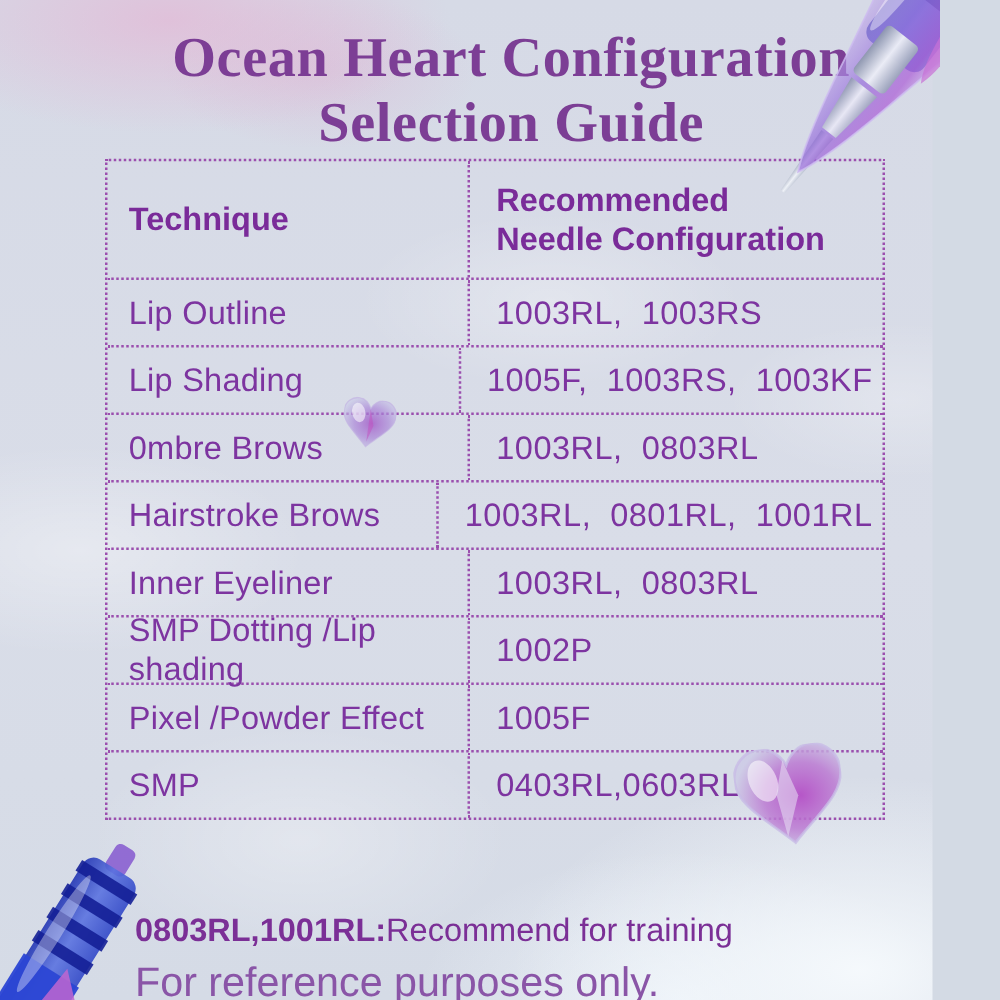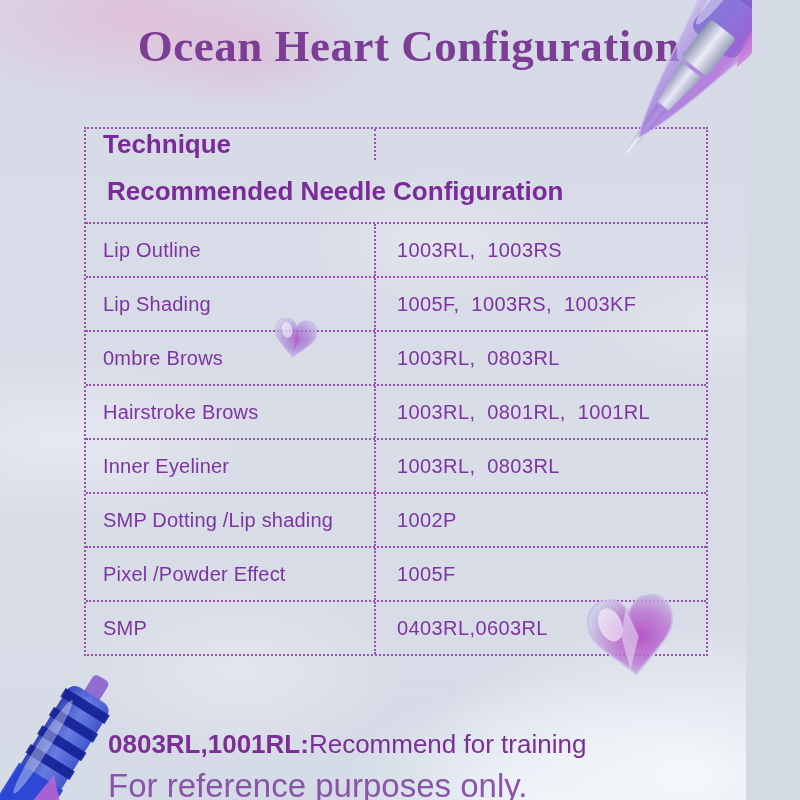--- a/index.html
+++ b/index.html
@@ -35,46 +35,46 @@
   }
   .guide-table {
     position:absolute; left:84px; top:127px; width:624px; z-index:2;
     border:2px dotted #9b4fae; box-sizing:border-box;
   }
   .trow { display:flex; border-top:2px dotted #9b4fae; }
   .trow:first-child { border-top:none; }
   .cell { display:flex; align-items:center; box-sizing:border-box; }
   .c1 { width:290px; border-right:2px dotted #9b4fae; padding-left:17px; }
   .c2 { flex:1; padding-left:21px; padding-right:8px; }
-  .thead { height:93px;flex-direction:column; }
+  .thead { height:93px; }
   .thead .cell { font-weight:700; font-size:26px; color:#7a2b99; line-height:1.18; }
   .thead .c2 { padding-right:40px; }
   .drow { height:52px; }
-  .drow .cell { font-size:20px; color:#7d34a0; letter-spacing:.2px; }
+  .drow .cell { font-size:26px; color:#7d34a0; letter-spacing:.2px; }
   .drow .c2 { white-space:pre; letter-spacing:.4px; }
   .notes { position:absolute; left:108px; top:729px; z-index:2; }
   .notes p { margin:0; }
   .note1 { font-size:26px; color:#7b2f96; }
   .note1 .bold { font-weight:700; }
   .note2 { font-size:33px; color:#8a55a7; margin-top:7px !important; }
   .heart { position:absolute; z-index:3; }
   .heart-small { left:274px; top:319px; transform:rotate(8deg); }
   .heart-large { left:589px; top:597px; transform:rotate(-7deg); }
   .pen-top-right { position:absolute; top:0; right:48px; z-index:3; }
   .pen-bottom-left { position:absolute; left:0; bottom:0; z-index:3; }
 </style>
 </head>
 <body>
 
 <div class="page">
 
   <div class="water"></div>
   <div class="right-strip"></div>
 
-  <h1 class="title"><span>Ocean Heart Configuration</span><br></h1>
+  <h1 class="title"><span>Ocean Heart Configuration</span><br><span>Selection Guide</span></h1>
 
   <div class="guide-table">
     <div class="trow thead">
       <div class="cell c1">Technique</div>
       <div class="cell c2">Recommended Needle Configuration</div>
     </div>
     <div class="trow drow">
       <div class="cell c1">Lip Outline</div>
       <div class="cell c2">1003RL,  1003RS</div>
     </div>

